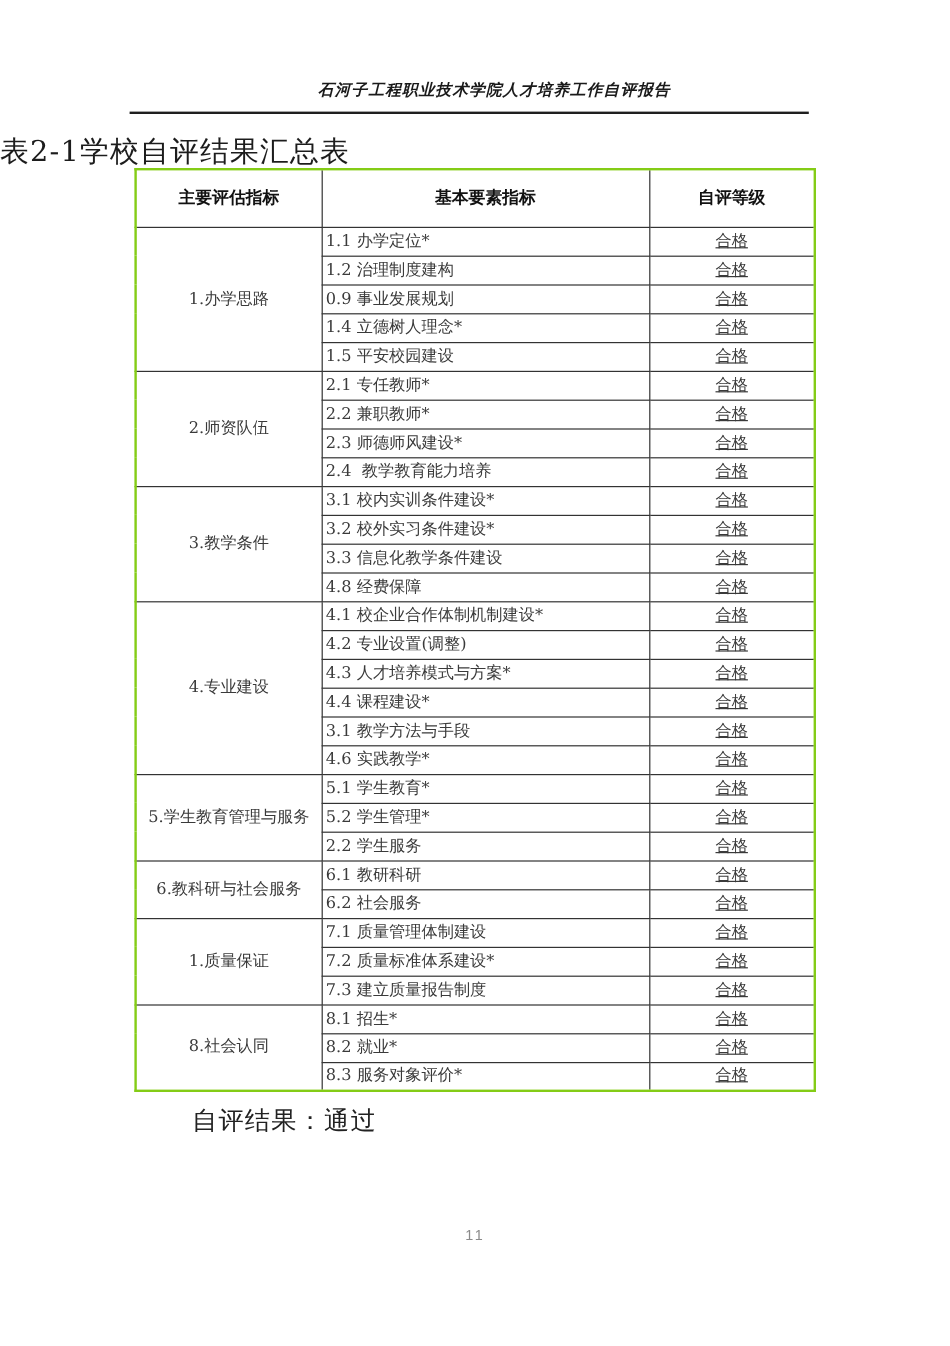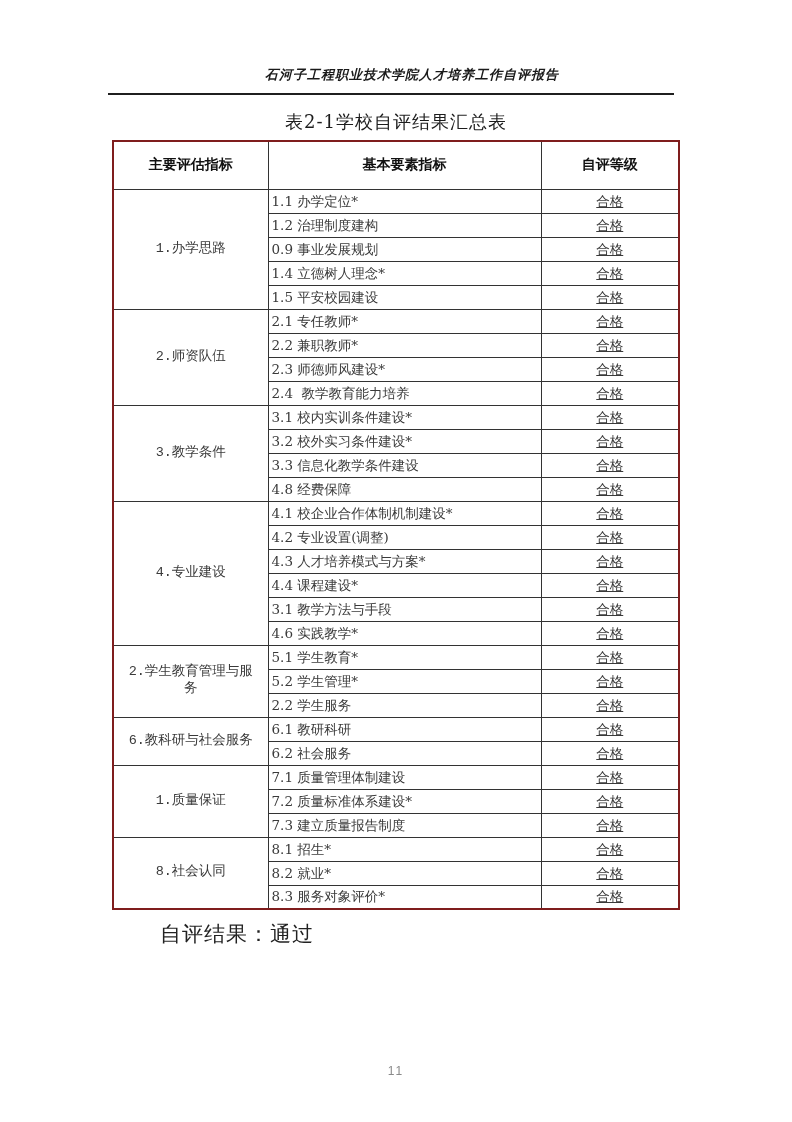--- a/index.html
+++ b/index.html
@@ -31,33 +31,33 @@
     left: 108px;
     width: 566px;
     height: 0;
     border-top: 2px solid #1f1f1f;
   }
   .table-title {
     position: absolute;
     top: 110px;
     left: 0;
     width: 100%;
-    text-align: center;
-    font-size: 18px;
+    text-align: left;
+    font-size: 24px;
     color: #1c1c1c;
     letter-spacing: 1px;
   }
   table.summary {
     position: absolute;
     top: 140px;
     left: 112px;
     width: 566px;
     border-collapse: collapse;
     table-layout: fixed;
-    border: 2px solid #7f1d1d;
+    border: 2px solid #84cc16;
   }
   table.summary th, table.summary td {
     border: 1px solid #333333;
     font-weight: normal;
     overflow: hidden;
   }
   table.summary thead th {
     height: 48px;
     font-size: 14px;
     font-weight: bold;
@@ -68,21 +68,20 @@
   table.summary tbody td {
     height: 24px;
     font-size: 13.5px;
     line-height: 1.25;
     vertical-align: middle;
     color: #3a3a3a;
   }
   td.col-indicator {
     text-align: center;
     padding: 0 8px;
-    font-family: Liberation Mono, monospace;
   }
   td.col-element {
     text-align: left;
     padding: 0 2px 0 3px;
     white-space: pre-wrap;
     margin-left: 40px;
   }
   td.col-grade {
     text-align: center;
     text-decoration: underline;
@@ -90,21 +89,21 @@
   .footer-note {
     position: absolute;
     top: 920px;
     left: 160px;
     font-size: 21px;
     color: #222222;
     letter-spacing: 1px;
   }
   .page-number {
     position: absolute;
-    top: 1064px;
+    top: 1022px;
     left: 0;
     width: 100%;
     text-align: center;
     font-size: 12px;
     color: #8a8a8a;
     letter-spacing: 2px;
     font-family: Liberation Sans, sans-serif;
   }
 </style>
 </head>
@@ -206,21 +205,21 @@
         </tr>
         <tr>
           <td class="col-element">3.1 教学方法与手段</td>
           <td class="col-grade">合格</td>
         </tr>
         <tr>
           <td class="col-element">4.6 实践教学*</td>
           <td class="col-grade">合格</td>
         </tr>
         <tr>
-          <td class="col-indicator" rowspan="3">2.学生教育管理与服务</td>
+          <td class="col-indicator" rowspan="3">5.学生教育管理与服务</td>
           <td class="col-element">5.1 学生教育*</td>
           <td class="col-grade">合格</td>
         </tr>
         <tr>
           <td class="col-element">5.2 学生管理*</td>
           <td class="col-grade">合格</td>
         </tr>
         <tr>
           <td class="col-element">2.2 学生服务</td>
           <td class="col-grade">合格</td>

